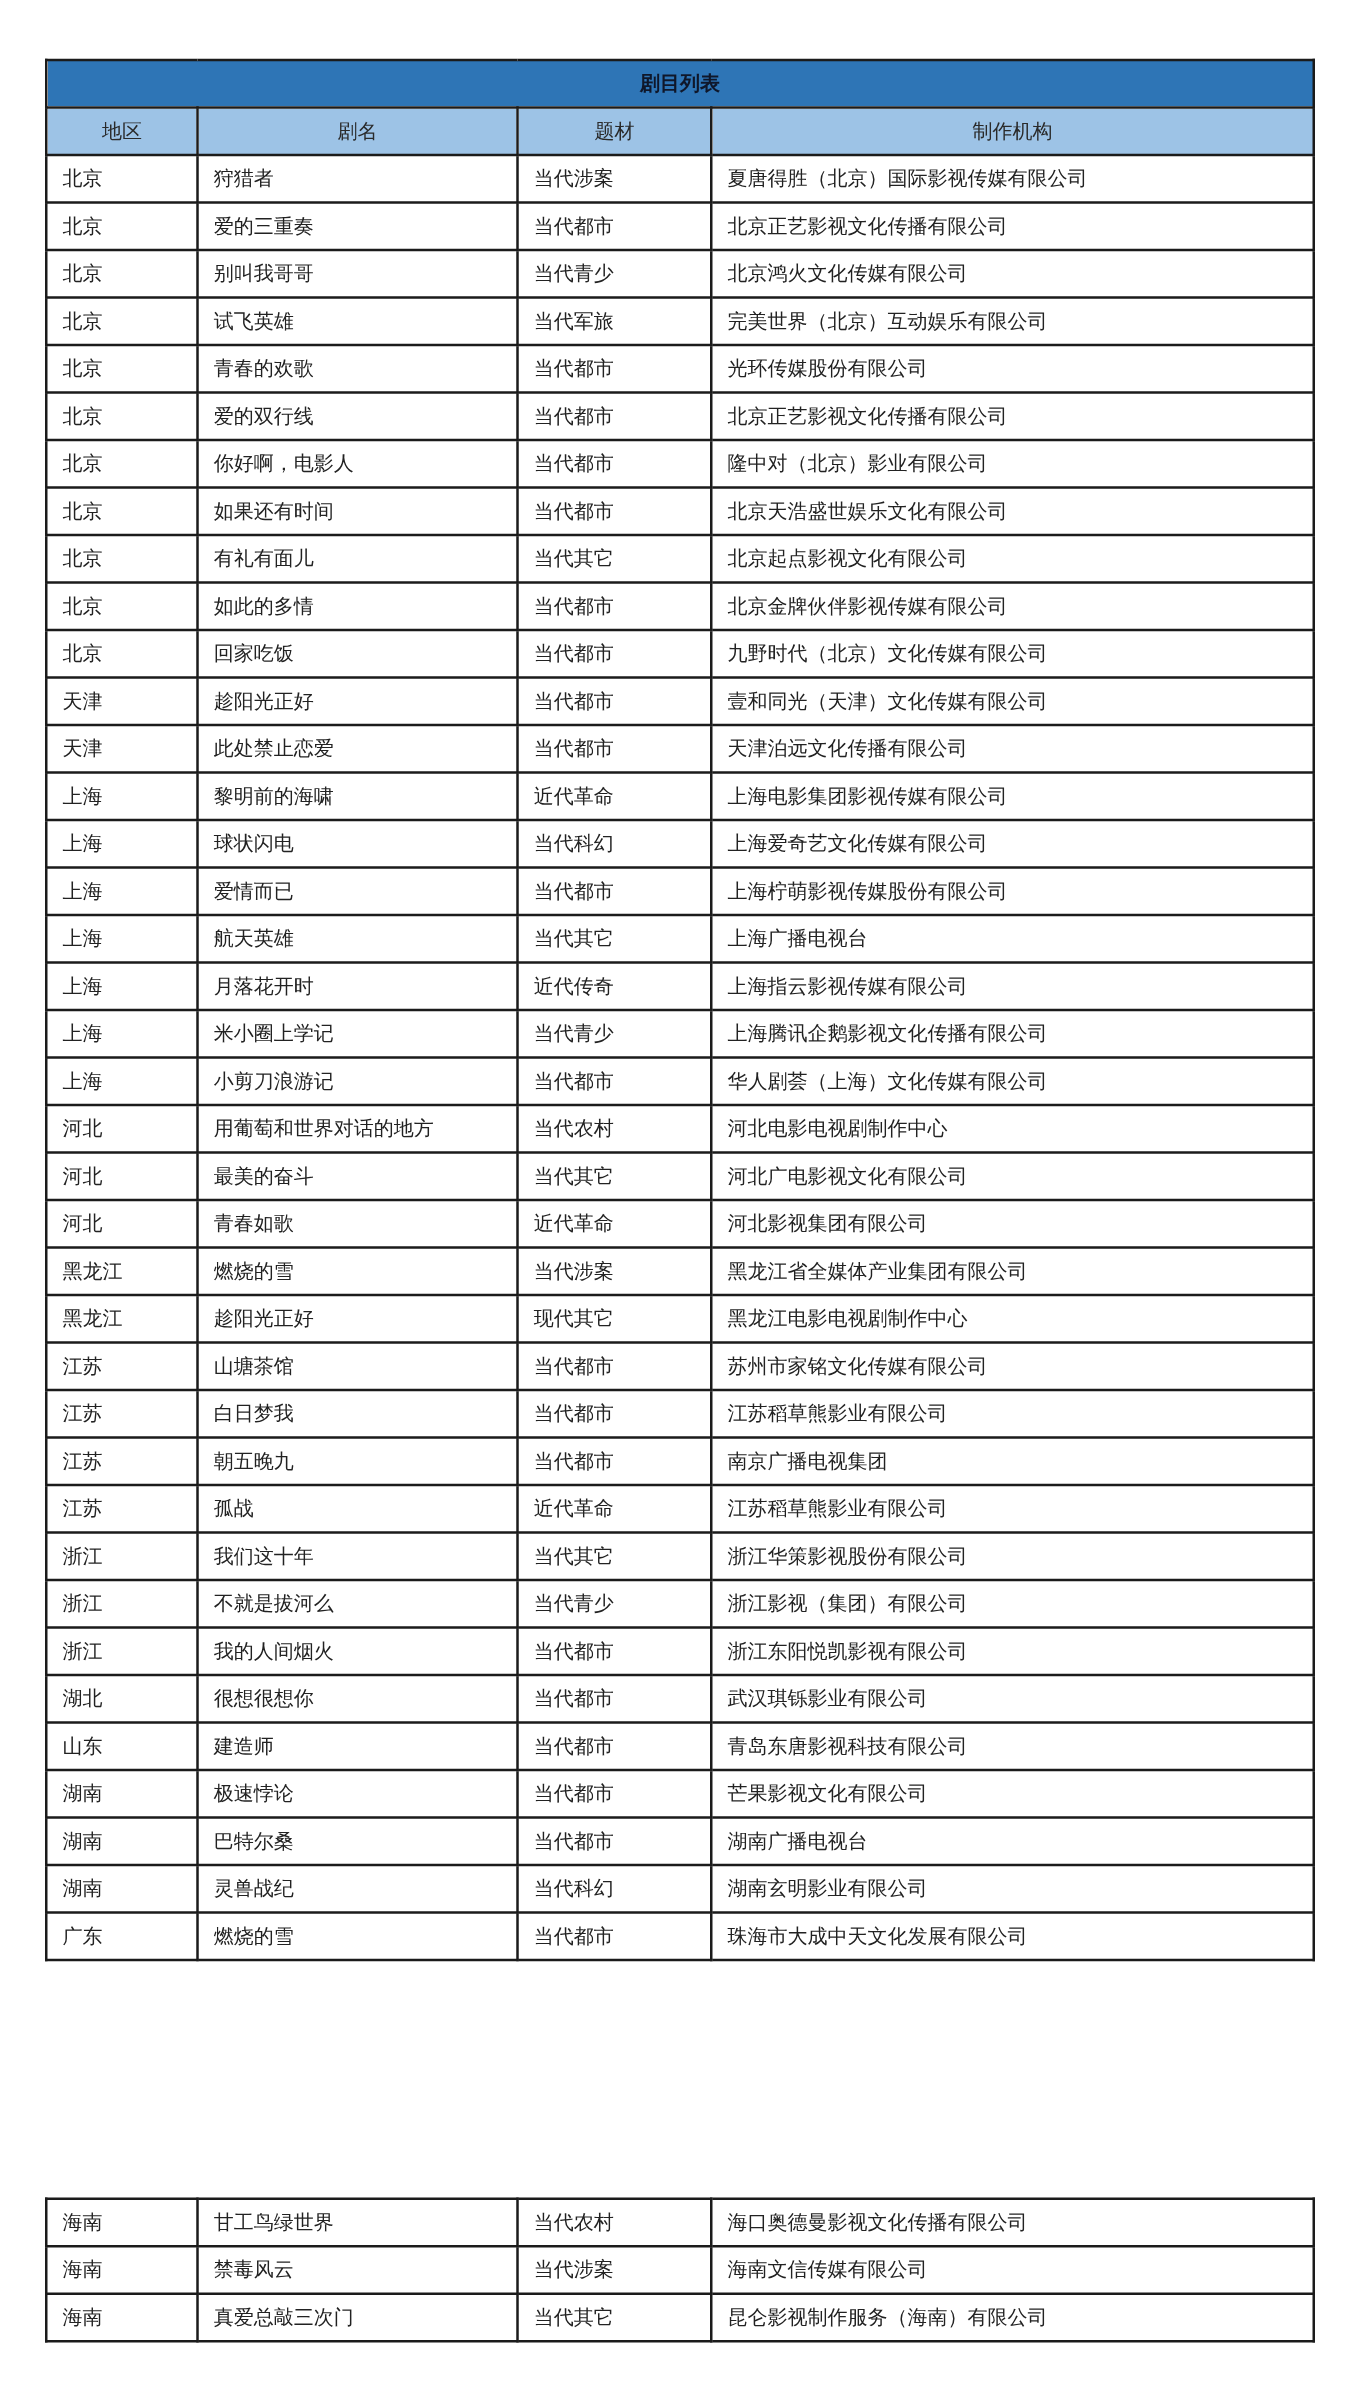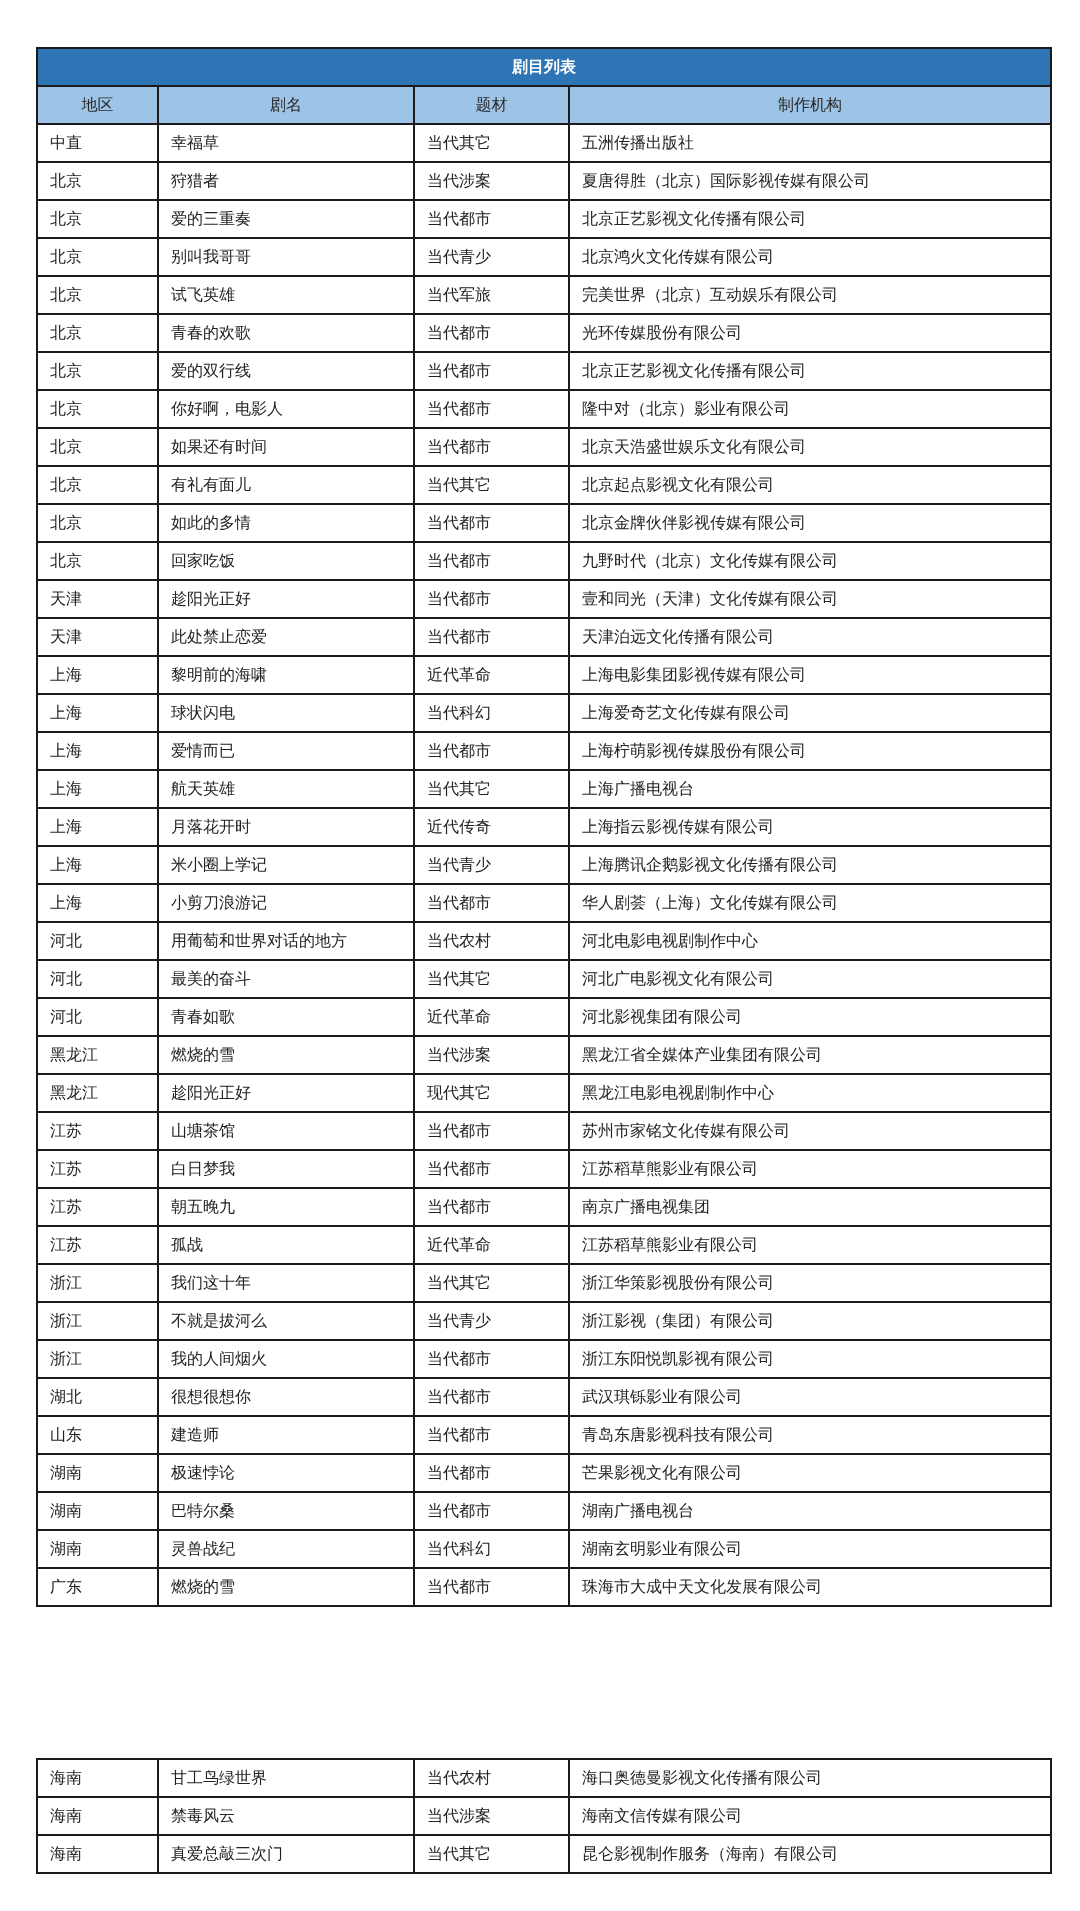--- a/index.html
+++ b/index.html
@@ -16,21 +16,21 @@
     .tbl td, .tbl th {
       border: 2px solid #1b1b1b;
       padding: 0 0 0 12px;
       height: 36px;
       white-space: nowrap; overflow: hidden;
       text-align: left; font-weight: normal;
     }
     #main-table { top: 47px; }
     #cont-table { top: 1758px; }
     .title-row th {
-      background: #2e75b6; color: #ffffff; font-weight: bold;
+      background: #2e75b6; color: #0f172a; font-weight: bold;
       text-align: center; padding: 0; height: 36px; font-size: 16px;
       border-bottom-width: 2px;
     }
     .head-row th {
       background: #9dc3e6; color: #2a2a2a; text-align: center; padding: 0;
       font-size: 16px;
       margin-left: 20px;
     }
     col.c1 { width: 121px; }
     col.c2 { width: 256px; }
@@ -53,26 +53,20 @@
     </tr>
     <tr class="head-row">
       <th>地区</th>
       <th>剧名</th>
       <th>题材</th>
       <th>制作机构</th>
     </tr>
   </thead>
   <tbody id="main-body">
       <tr>
-        <td>中直</td>
-        <td>幸福草</td>
-        <td>当代其它</td>
-        <td>五洲传播出版社</td>
-      </tr>
-      <tr>
         <td>北京</td>
         <td>狩猎者</td>
         <td>当代涉案</td>
         <td>夏唐得胜（北京）国际影视传媒有限公司</td>
       </tr>
       <tr>
         <td>北京</td>
         <td>爱的三重奏</td>
         <td>当代都市</td>
         <td>北京正艺影视文化传播有限公司</td>

